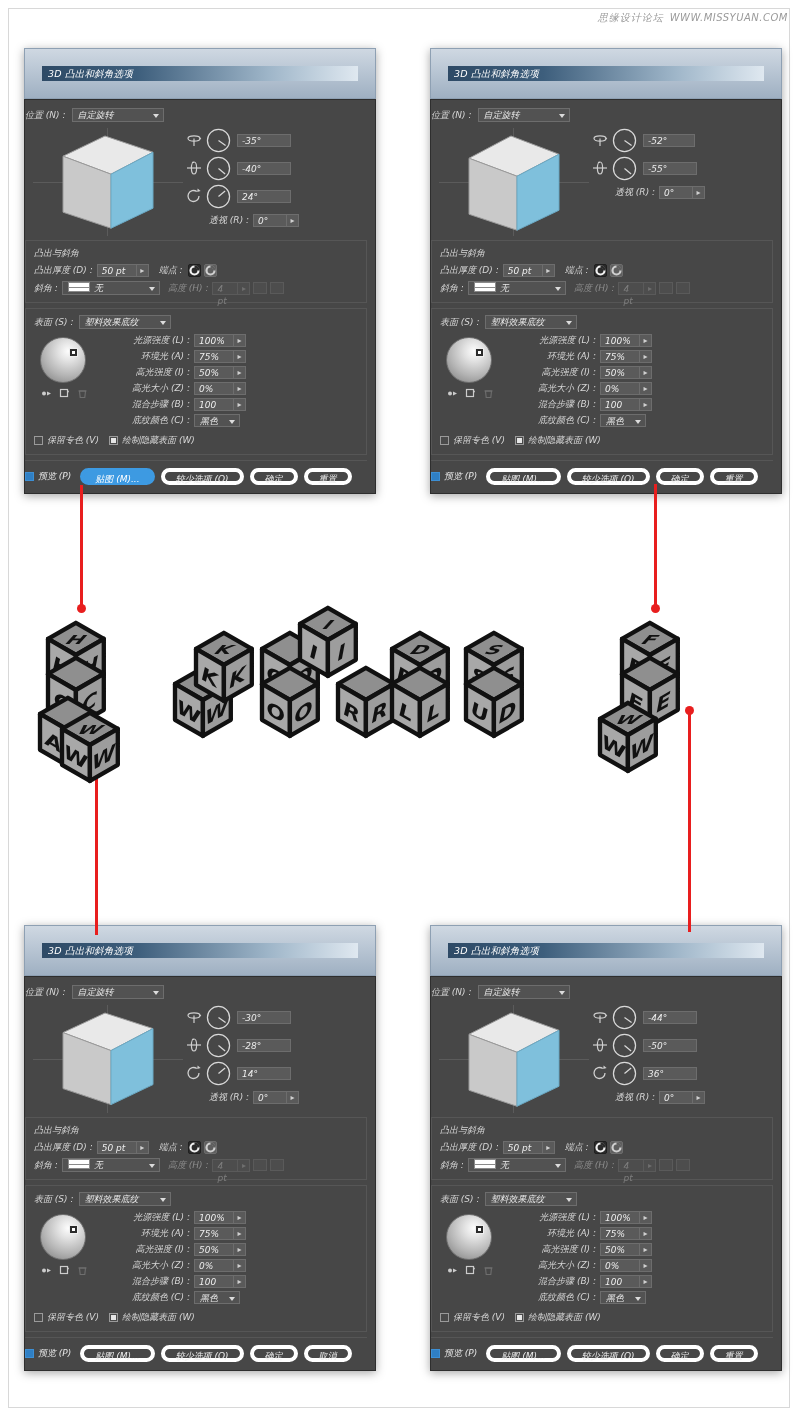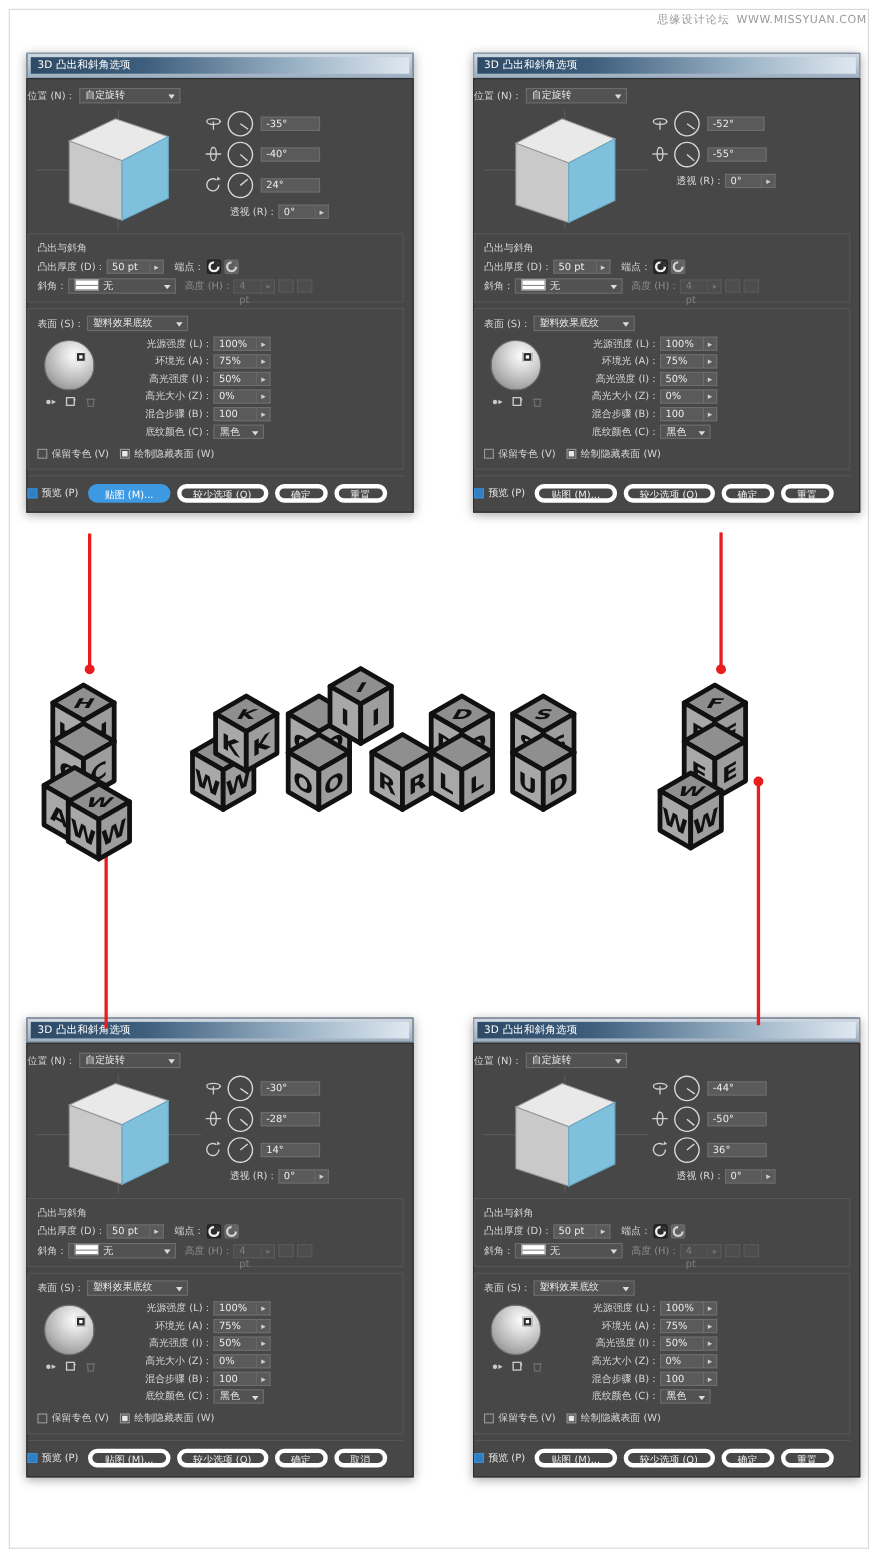--- a/index.html
+++ b/index.html
@@ -5,20 +5,21 @@
   html,body{margin:0;padding:0;}
   body{
     width:800px;height:1418px;
     background:#fff;
     font-family:"DejaVu Sans","Liberation Sans",sans-serif;
     position:relative;overflow:hidden;
   }
   .page{
     position:absolute;left:0;top:0;width:800px;height:1418px;
     background:#ffffff;
+    font-style:italic;
   }
   .canvas-frame{
     position:absolute;left:8px;top:8px;width:782px;height:1400px;
     border:1px solid #d8d8d8;background:#fff;box-sizing:border-box;
   }
   .watermark{
     position:absolute;right:12px;top:11px;
     font-size:10px;color:#9a9a9a;letter-spacing:.5px;white-space:nowrap;
     font-family:"DejaVu Sans","Liberation Sans",sans-serif;
   }
@@ -26,21 +27,21 @@
 
   
   .dlg{
     position:absolute;
     width:352px;
     background:#474747;
     box-shadow:0 2px 9px rgba(0,0,0,.35);
     font-size:9px;color:#d6d6d6;
   }
   .dlg-chrome{
-    padding:3px;
+    padding:17px;
     background:linear-gradient(180deg,#cfd8e2 0%,#b9c6d4 45%,#9fb0c2 100%);
     border:1px solid #8ea0b3;
     box-sizing:border-box;
   }
   .dlg-title{
     height:15px;line-height:15px;
     background:linear-gradient(90deg,#2e4a66 0%,#3d5e7c 30%,#9fb6c9 72%,#dfe8f0 100%);
     color:#fff;font-size:9.5px;padding:0 6px;
     box-sizing:border-box;white-space:nowrap;overflow:hidden;
     letter-spacing:.2px;

